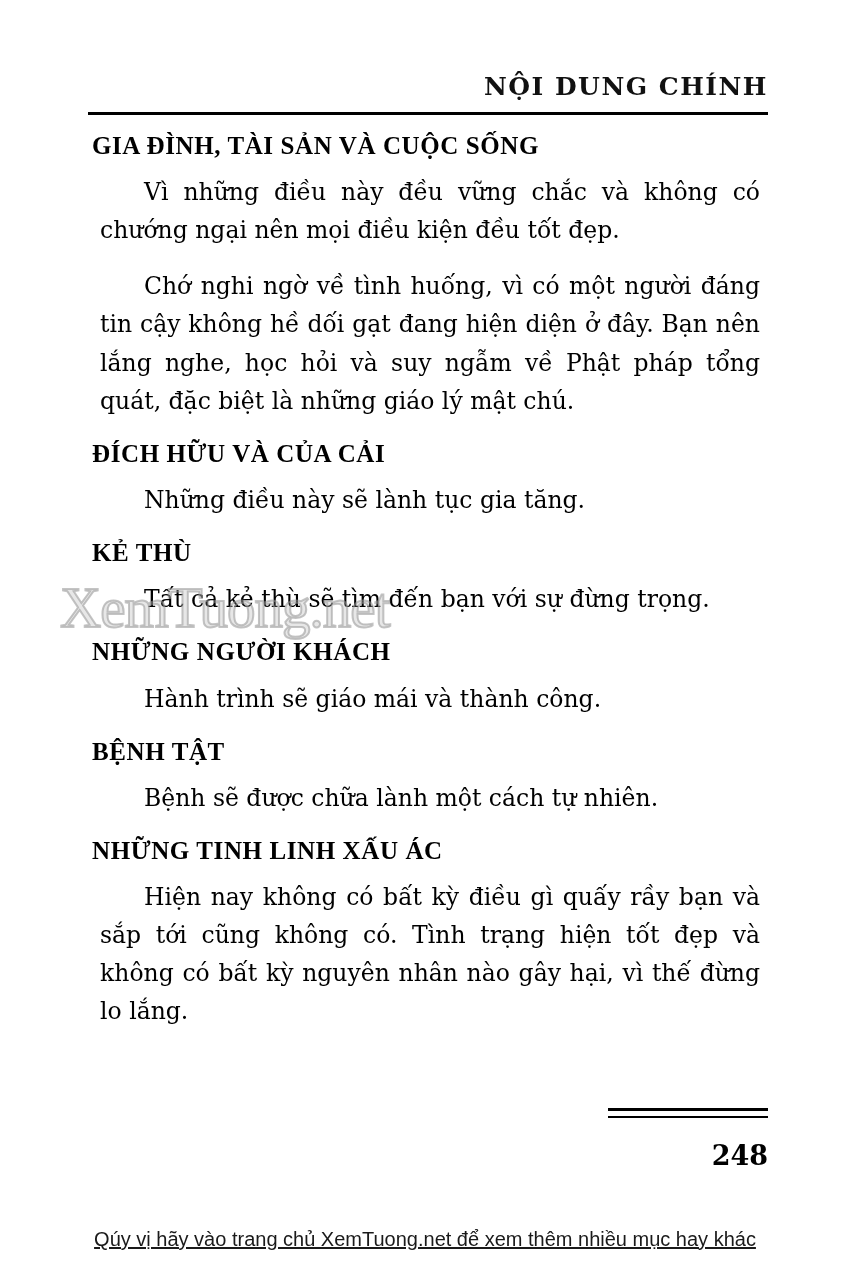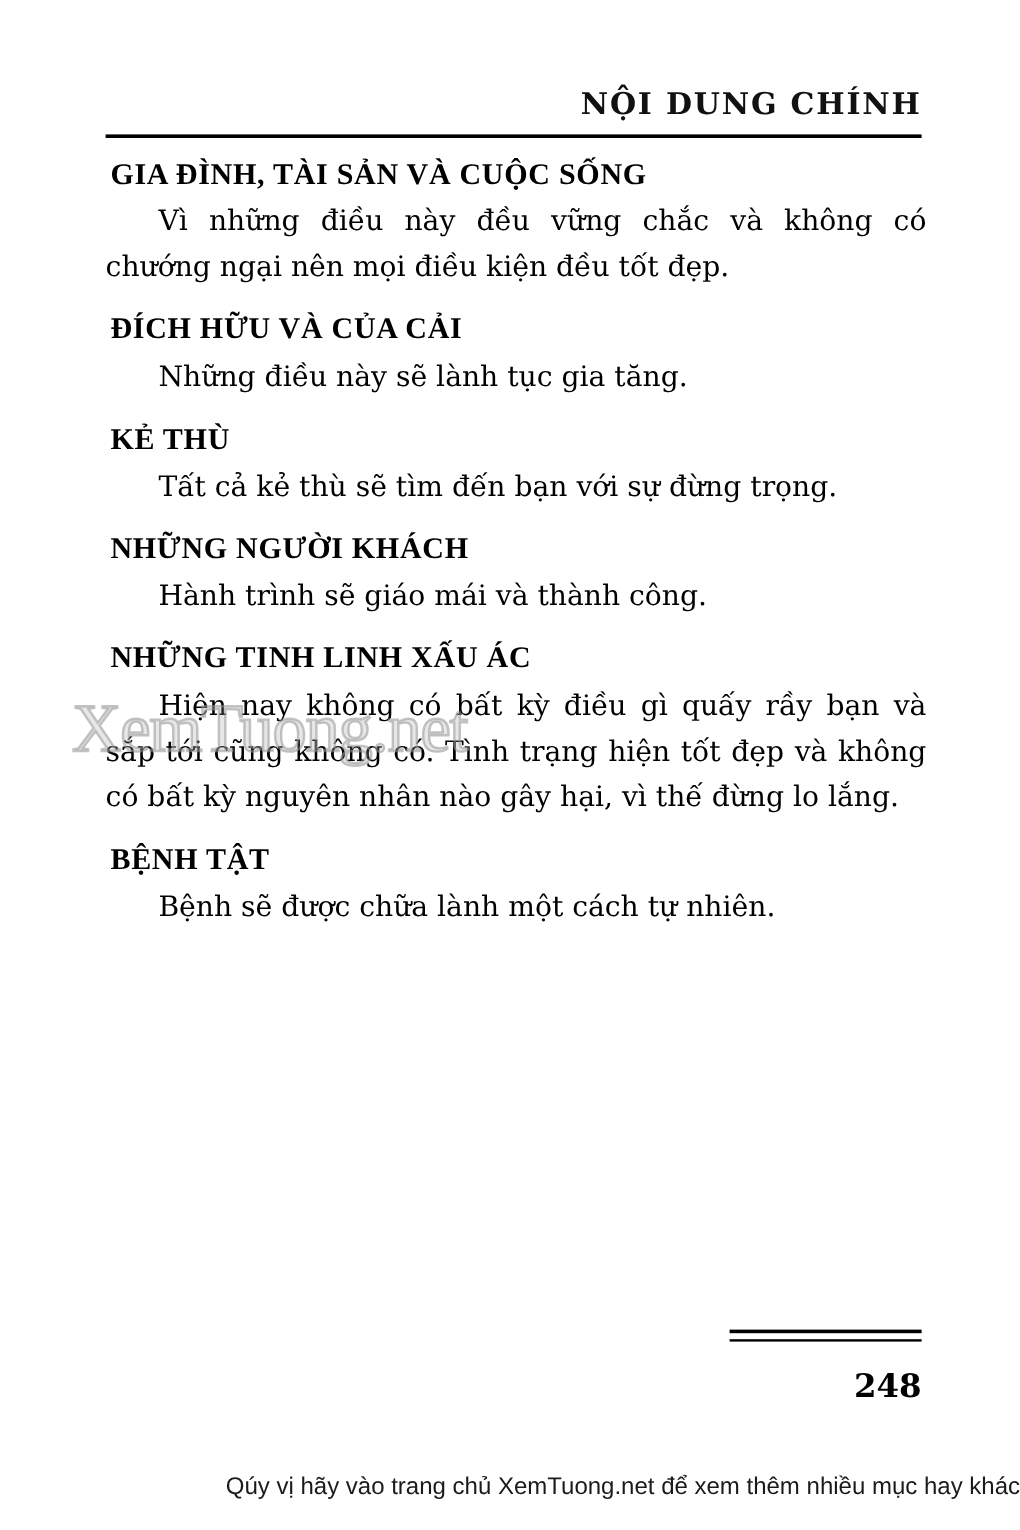--- a/index.html
+++ b/index.html
@@ -59,21 +59,21 @@
     margin: 0 0 4px 0;
     padding-left: 4px;
     line-height: 1.25;
     color: #000;
   }
 
   p.sec-body {
     font-family: "DejaVu Serif", serif;
     font-size: 23.5px;
     line-height: 1.62;
-    margin: 0;
+    margin: 12px;
     text-indent: 44px;
     text-align: justify;
     color: #000;
   }
 
   .footer-rules {
     position: absolute;
     right: 82px;
     top: 1108px;
     width: 160px;
@@ -88,24 +88,25 @@
     font-family: "DejaVu Serif", serif;
     font-weight: bold;
     font-size: 27px;
   }
 
   .bottom-note {
     position: absolute;
     left: 0;
     right: 0;
     top: 1228px;
-    text-align: right;
+    text-align: center;
     font-family: "Liberation Sans", sans-serif;
     font-size: 20px;
     color: #1a1a1a;
+    text-decoration: underline;
   }
 
   
   .watermark {
     position: absolute;
     left: 60px;
     top: 575px;
     width: 730px;
     height: 110px;
     pointer-events: none;
@@ -128,45 +129,46 @@
   <div class="header-rule"></div>
 
   <div class="content">
 
     <div class="section">
       <h2 class="sec-title">GIA ĐÌNH, TÀI SẢN VÀ CUỘC SỐNG</h2>
       <p class="sec-body">Vì những điều này đều vững chắc và không có chướng ngại nên mọi điều kiện đều tốt đẹp.</p>
     </div>
 
     <div class="section">
+      <p class="sec-body">Chớ nghi ngờ về tình huống, vì có một người đáng tin cậy không hề dối gạt đang hiện diện ở đây. Bạn nên lắng nghe, học hỏi và suy ngẫm về Phật pháp tổng quát, đặc biệt là những giáo lý mật chú.</p>
     </div>
 
     <div class="section">
       <h2 class="sec-title">ĐÍCH HỮU VÀ CỦA CẢI</h2>
       <p class="sec-body">Những điều này sẽ lành tục gia tăng.</p>
     </div>
 
     <div class="section">
       <h2 class="sec-title">KẺ THÙ</h2>
       <p class="sec-body">Tất cả kẻ thù sẽ tìm đến bạn với sự đừng trọng.</p>
     </div>
 
     <div class="section">
       <h2 class="sec-title">NHỮNG NGƯỜI KHÁCH</h2>
       <p class="sec-body">Hành trình sẽ giáo mái và thành công.</p>
     </div>
 
     <div class="section">
-      <h2 class="sec-title">NHỮNG TINH LINH XẤU ÁC</h2>
-      <p class="sec-body">Hiện nay không có bất kỳ điều gì quấy rầy bạn và sắp tới cũng không có. Tình trạng hiện tốt đẹp và không có bất kỳ nguyên nhân nào gây hại, vì thế đừng lo lắng.</p>
+      <h2 class="sec-title">BỆNH TẬT</h2>
+      <p class="sec-body">Bệnh sẽ được chữa lành một cách tự nhiên.</p>
     </div>
 
     <div class="section">
-      <h2 class="sec-title">BỆNH TẬT</h2>
-      <p class="sec-body">Bệnh sẽ được chữa lành một cách tự nhiên.</p>
+      <h2 class="sec-title">NHỮNG TINH LINH XẤU ÁC</h2>
+      <p class="sec-body">Hiện nay không có bất kỳ điều gì quấy rầy bạn và sắp tới cũng không có. Tình trạng hiện tốt đẹp và không có bất kỳ nguyên nhân nào gây hại, vì thế đừng lo lắng.</p>
     </div>
 
   </div>
 
   <div class="watermark">XemTuong.net</div>
 
   <div class="footer-rules">
     <div class="r1"></div>
     <div class="r2"></div>
   </div>

